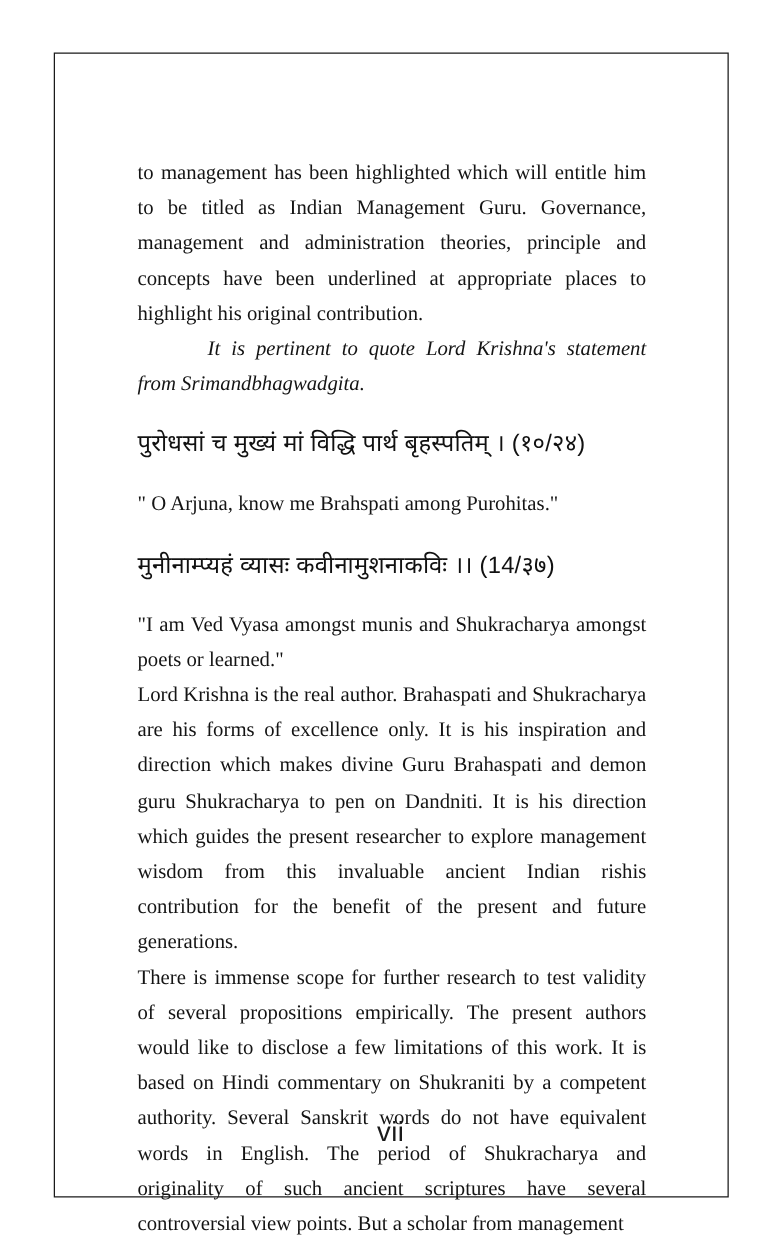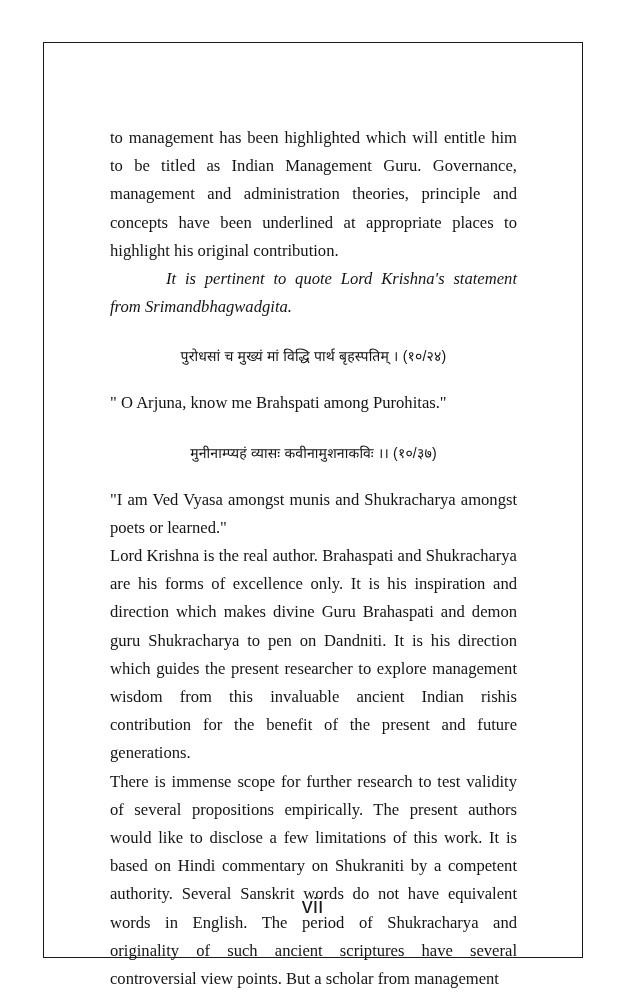--- a/index.html
+++ b/index.html
@@ -62,23 +62,22 @@
   
   .quote-line {
     margin: 0;
     font-size: 16.6px;
     line-height: 28.2px;
     text-align: left;
   }
 
   .verse {
     margin: 0;
-    text-align: center;
     font-family: "Liberation Sans", "DejaVu Sans", sans-serif;
-    font-size: 14px;
+    font-size: 19px;
     line-height: 22px;
     letter-spacing: 0.2px;
     color: #111111;
   }
 
   .gap-before-verse { height: 24px; }
   .gap-after-verse  { height: 22px; }
 
   .page-number {
     position: absolute;
@@ -108,21 +107,21 @@
     <div class="gap-before-verse"></div>
 
     <p class="verse">पुरोधसां च मुख्यं मां विद्धि पार्थ बृहस्पतिम् ।  (१०/२४)</p>
 
     <div class="gap-after-verse"></div>
 
     <p class="quote-line">" O Arjuna, know me Brahspati among Purohitas."</p>
 
     <div class="gap-before-verse"></div>
 
-    <p class="verse">मुनीनाम्प्यहं व्यासः कवीनामुशनाकविः ।।  (१०/३७)</p>
+    <p class="verse">मुनीनाम्प्यहं व्यासः कवीनामुशनाकविः ।।  (14/३७)</p>
 
     <div class="gap-after-verse"></div>
 
     <p class="body-para">"I am Ved Vyasa amongst munis and Shukracharya amongst poets or learned."</p>
 
     <p class="body-para">Lord Krishna is the real author. Brahaspati and Shukracharya are his forms of excellence only. It is his inspiration and direction which makes divine Guru Brahaspati and demon guru Shukracharya to pen on Dandniti. It is his direction which guides the present researcher to explore management wisdom from this invaluable ancient Indian rishis contribution for the benefit of the present and future generations.</p>
 
     <p class="body-para">There is immense scope for further research to test validity of several propositions empirically. The present authors would like to disclose a few limitations of this work. It is based on Hindi commentary on Shukraniti by a competent authority. Several Sanskrit words do not have equivalent words in English. The period of Shukracharya and originality of such ancient scriptures have several controversial view points. But a scholar from management</p>
 
   </div>

